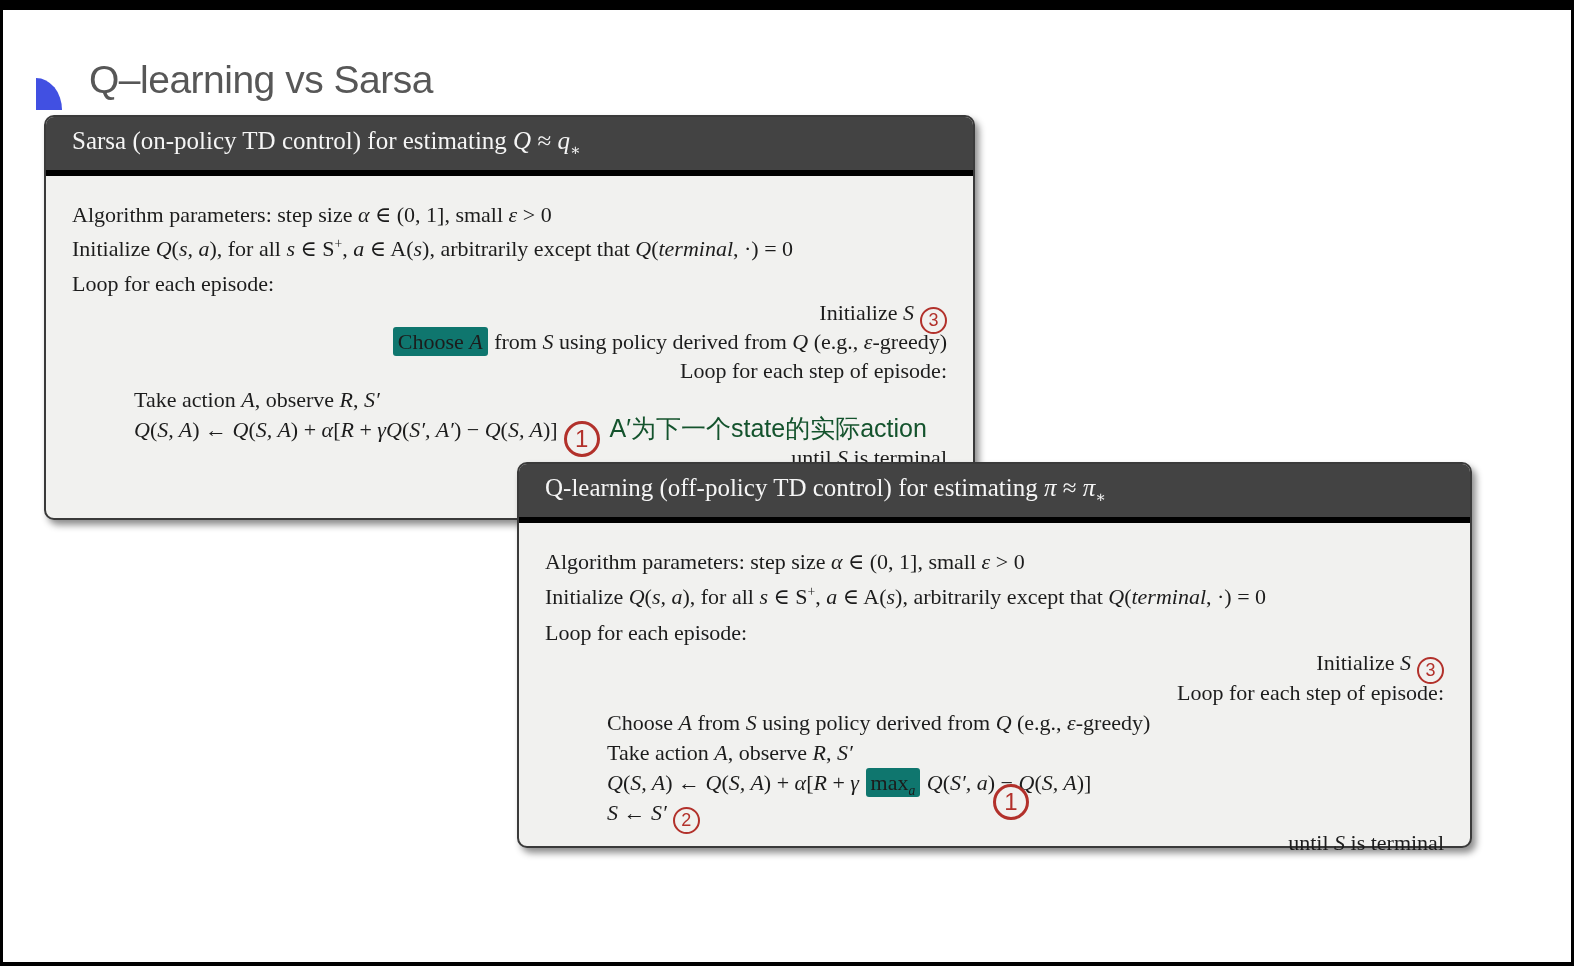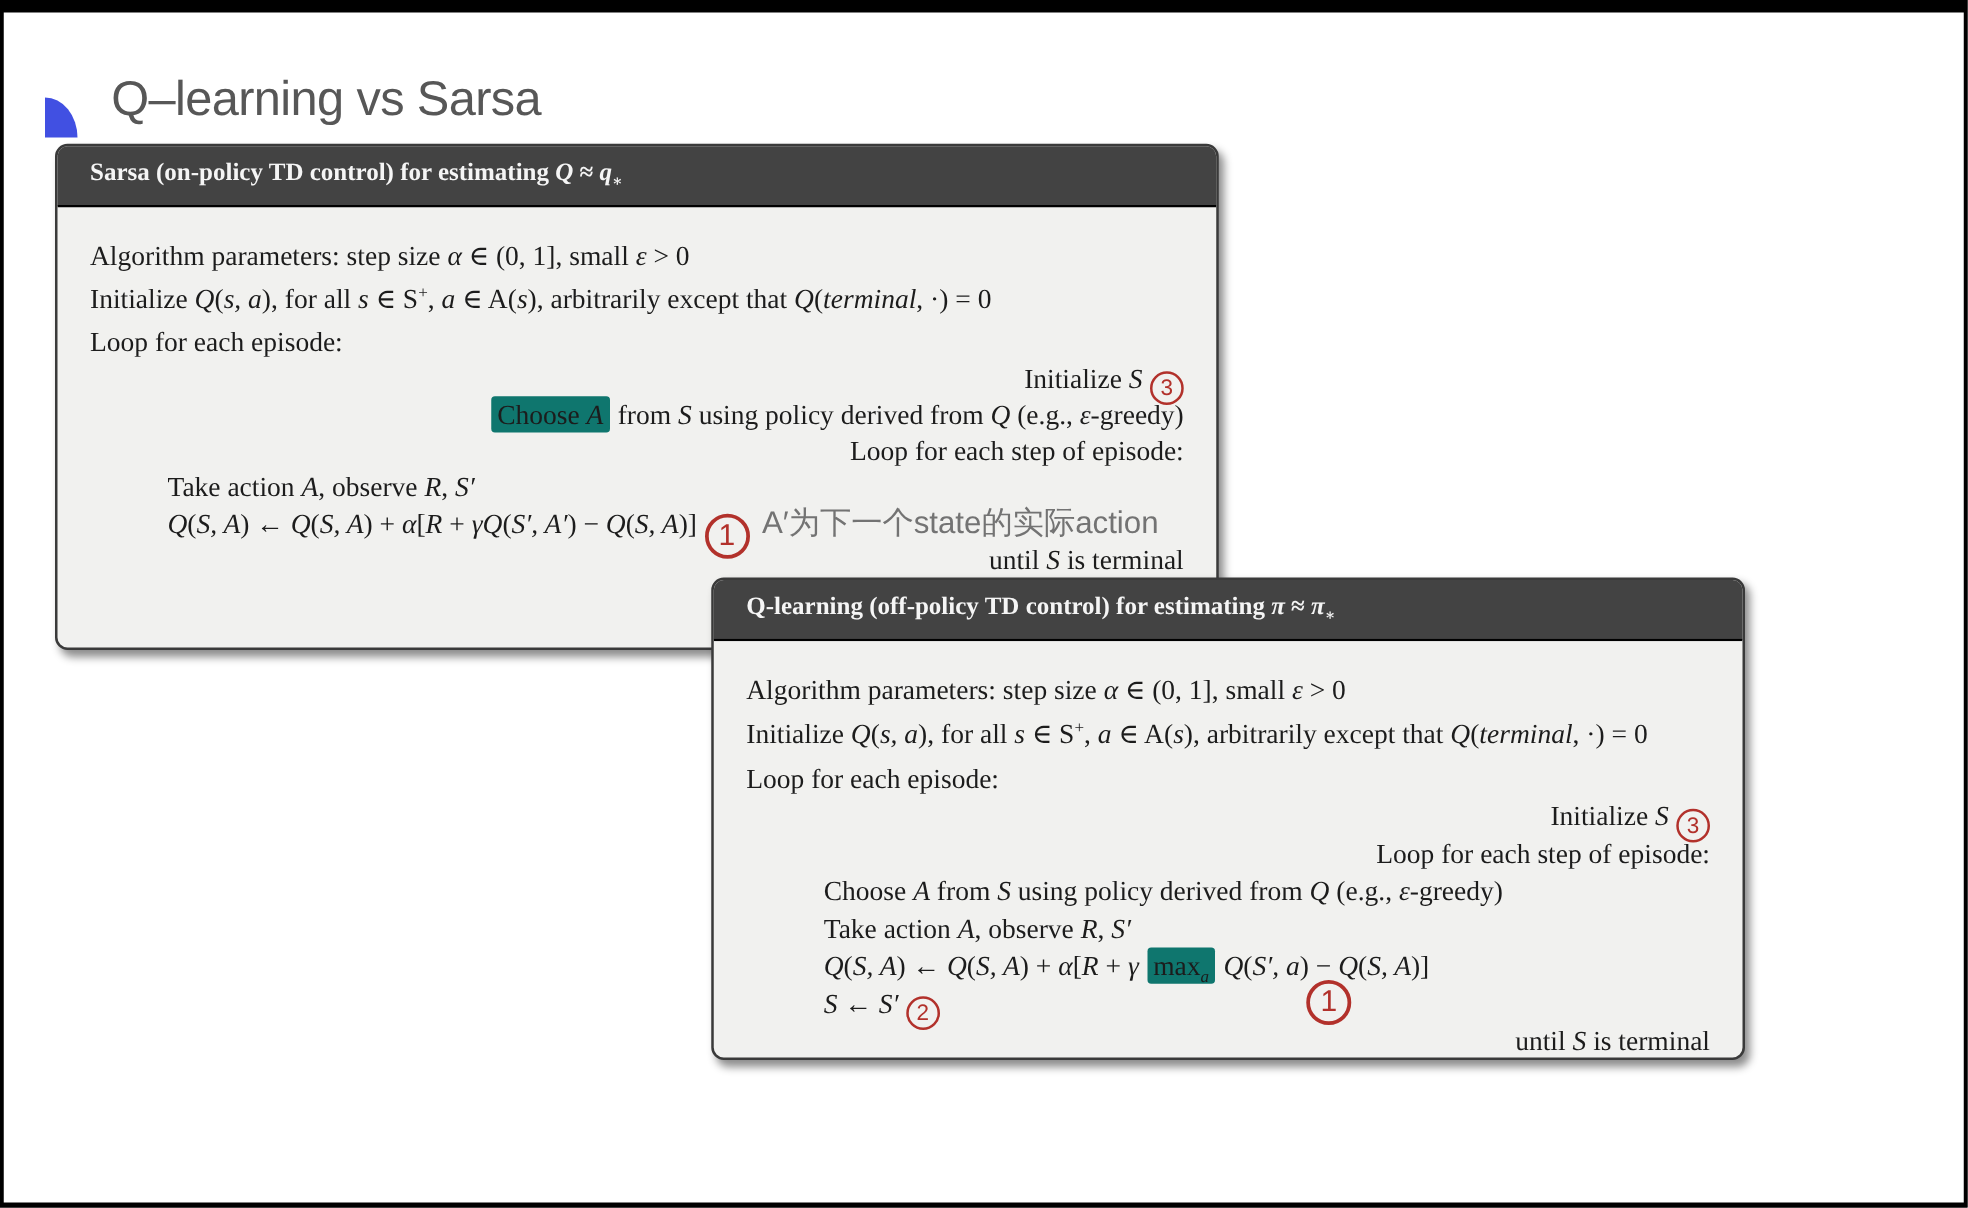--- a/index.html
+++ b/index.html
@@ -21,26 +21,26 @@
     position: absolute;
     background: #f1f1ef;
     border: 2px solid #3a3a3a;
     border-radius: 10px;
     box-shadow: 4px 5px 7px rgba(0,0,0,0.45);
     font-family: "Liberation Serif", "DejaVu Serif", serif;
   }
   .algo-box .hdr {
     background: #434343; color: #f5f5f5;
     border-radius: 8px 8px 0 0;
-    font-weight: bold; font-size: 20px;
+    font-weight: normal; font-size: 25px;
     padding: 10px 26px 11px 26px;
-    border-bottom: 2px solid #000000;
+    border-bottom: 6px solid #000000;
   }
   #sarsa-box   { left: 41px;  top: 105px; width: 931px; height: 405px; }
-  #qlearn-box  { left: 566px; top: 452px; width: 827px; height: 386px; }
+  #qlearn-box  { left: 514px; top: 452px; width: 955px; height: 386px; }
   .algo-body { padding: 24px 26px 0 26px; font-size: 22px; color: #1c1c1c; }
   #sarsa-box  .algo-body .line { line-height: 29px; height: 29px; }
   #qlearn-box .algo-body .line { line-height: 30px; height: 30px; }
   .line { white-space: nowrap; }
   .line.gap { margin-top: 11px; }
   .ind1 { padding-left: 30px; text-align: right; }
   .ind2 { padding-left: 62px; }
   .m { font-style: italic; }
   sup, sub { font-size: 0.62em; }
   .hl {
@@ -52,21 +52,21 @@
     width: 27px; height: 27px; border: 2.5px solid #b2312b; border-radius: 50%;
     color: #b2312b; font-family: "Liberation Sans", sans-serif;
     font-size: 18px; font-weight: 500;
     vertical-align: -6px; margin-left: 6px;
   }
   .circ.big {
     width: 36px; height: 36px; font-size: 24px; border-width: 3px;
     vertical-align: -10px;
   }
   .red-note {
-    color: #737373; font-family: "Liberation Sans", "DejaVu Sans", sans-serif;
+    color: #14532d; font-family: "Liberation Sans", "DejaVu Sans", sans-serif;
     font-size: 25px; margin-left: 10px;
   }
   .float-note {
     position: absolute;
     color: #bf3334; font-family: "Liberation Sans", "DejaVu Sans", sans-serif;
     font-size: 27px; white-space: nowrap;
     display: flex; align-items: center; gap: 2px;
   }
   #qlearn-note { left: 468px; top: 320px; }
 </style>

